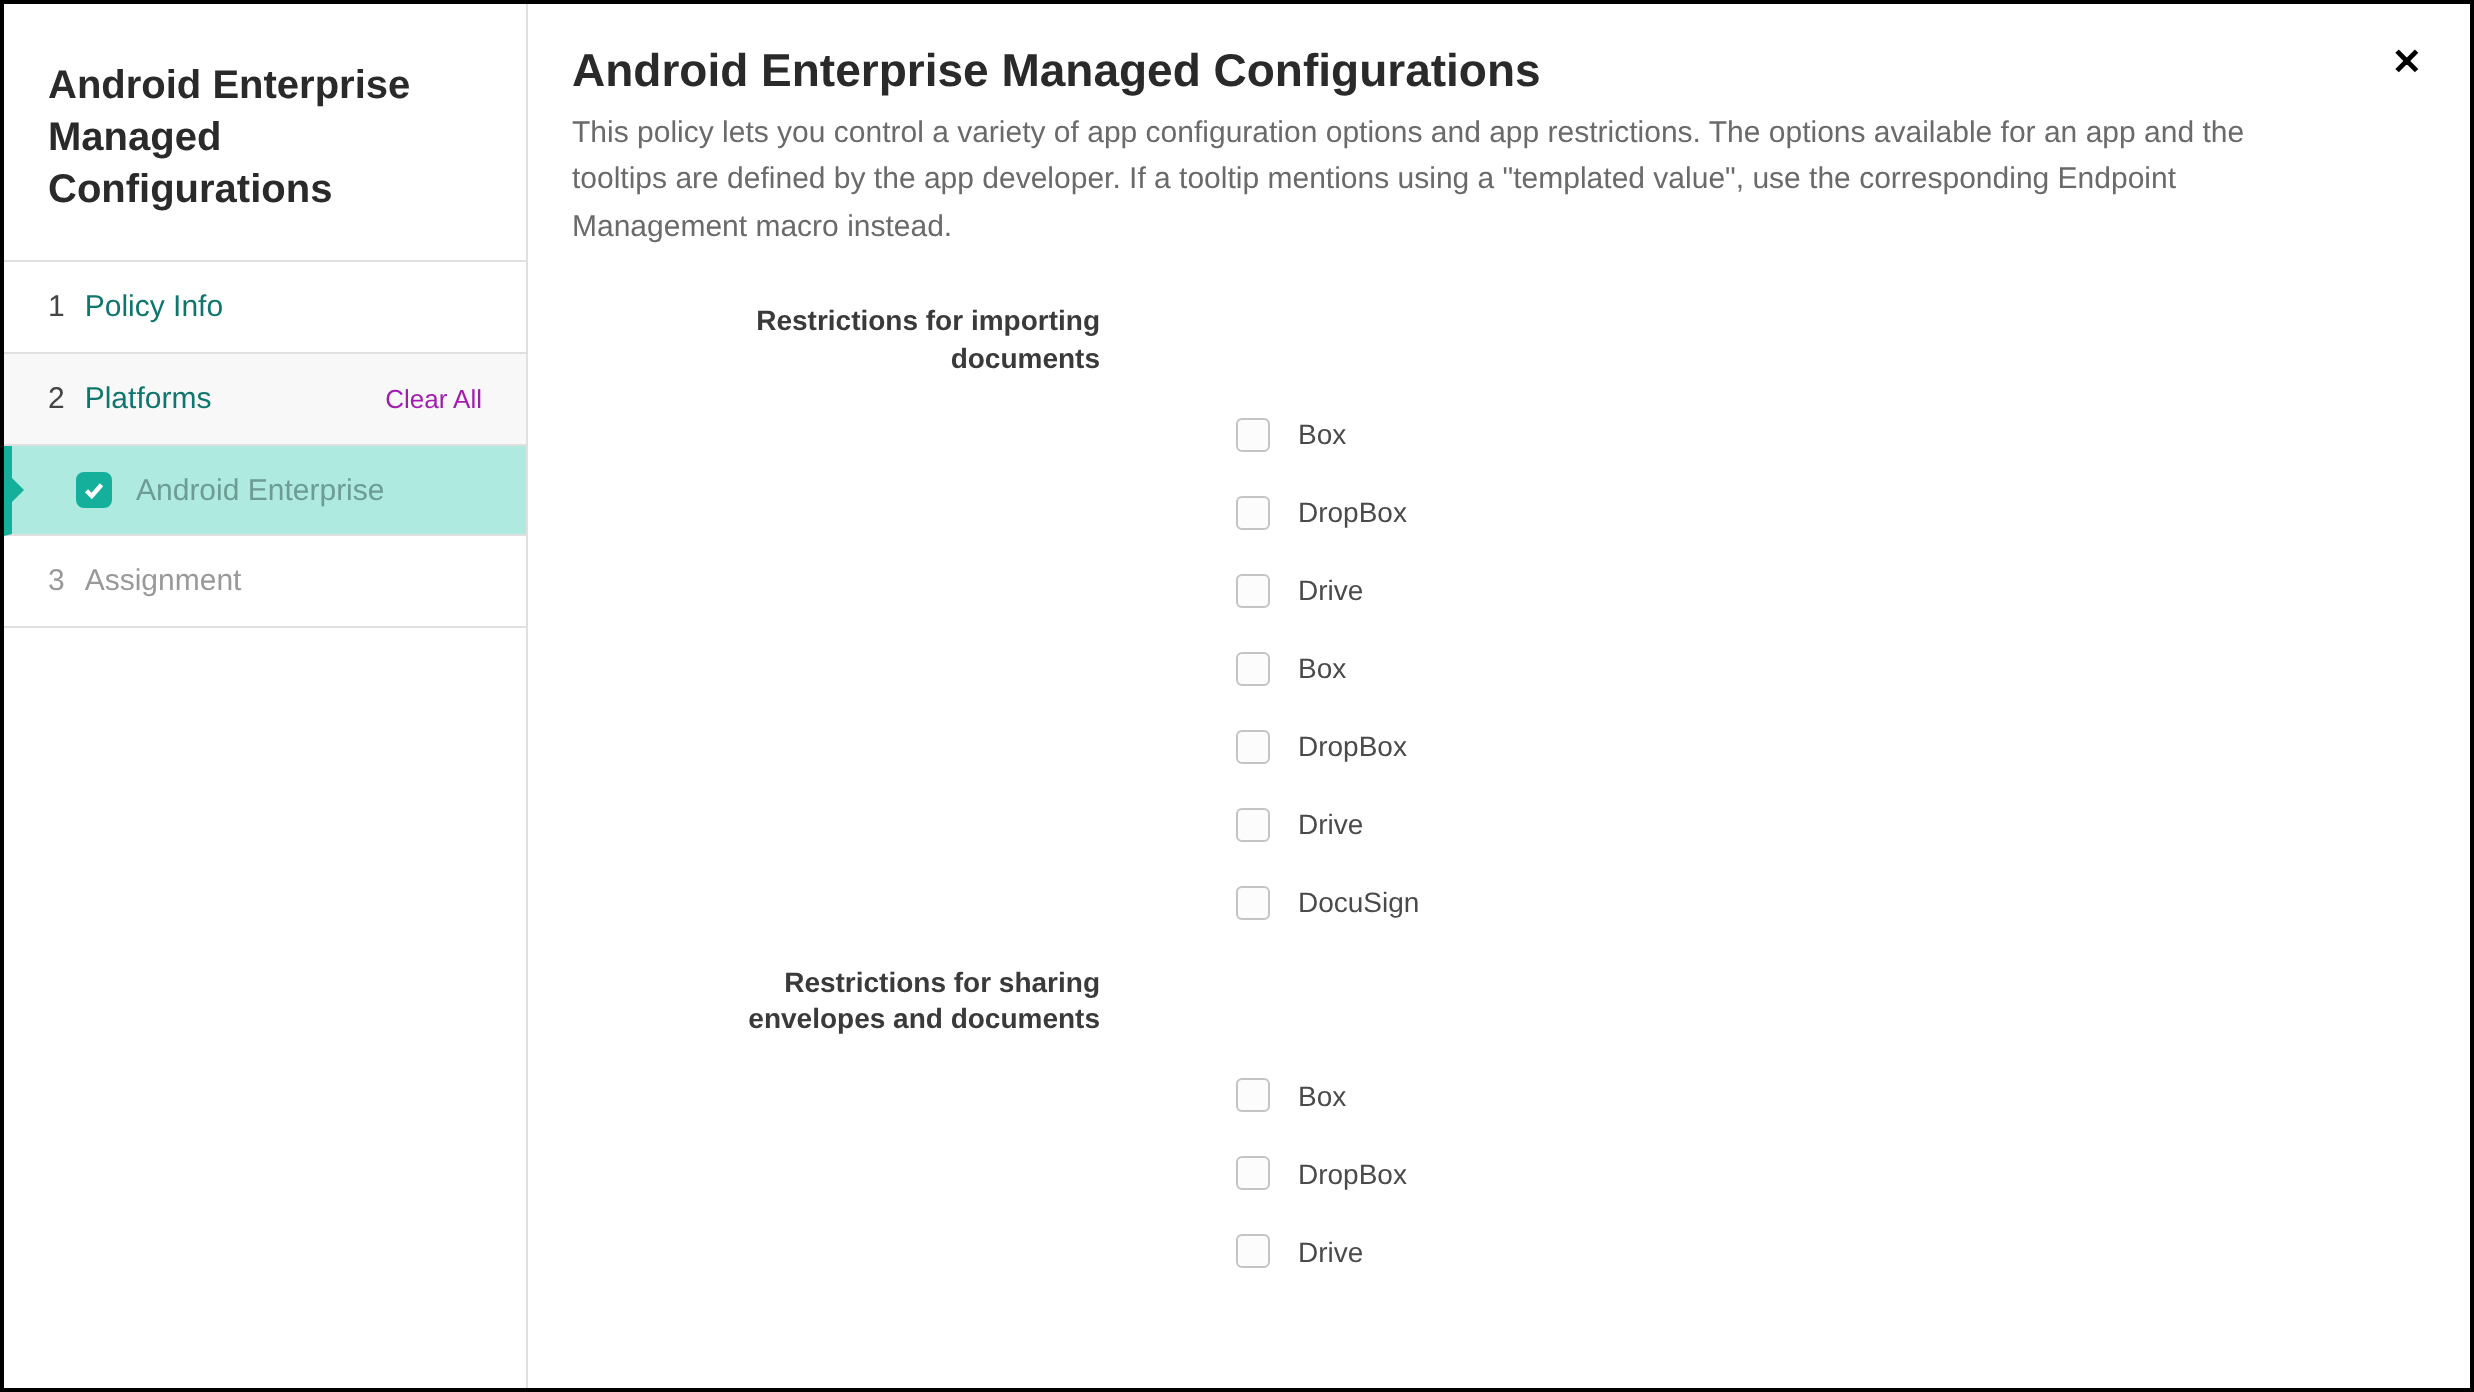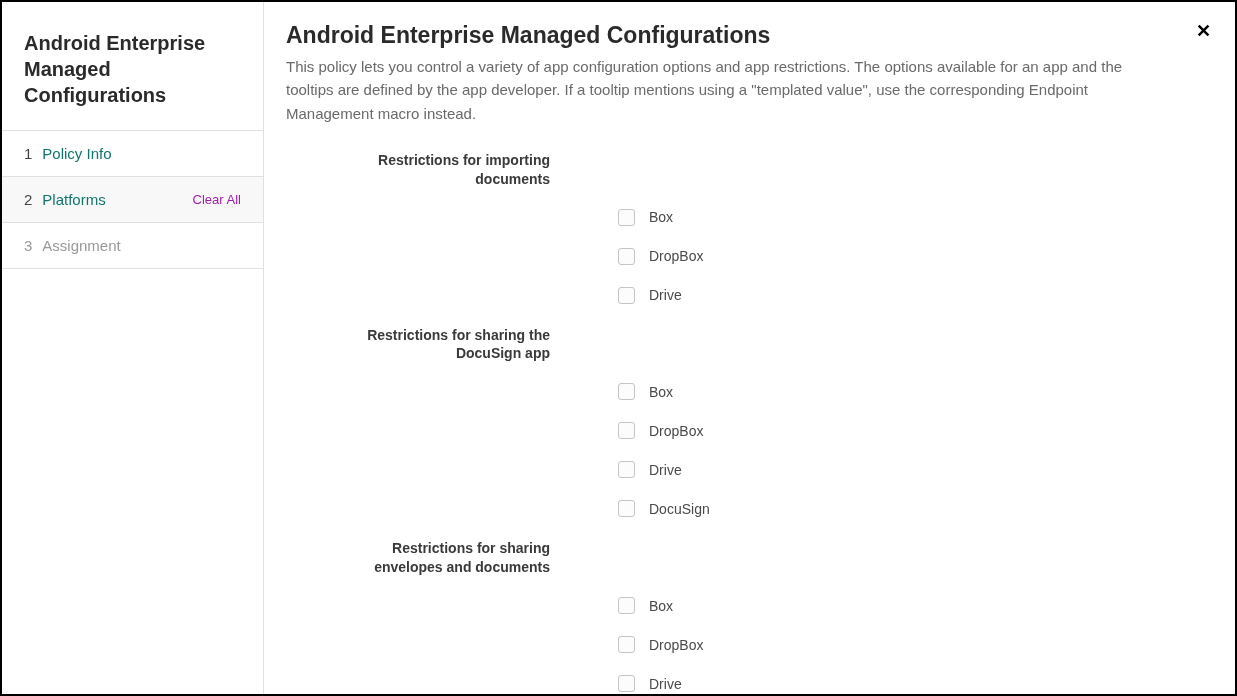--- a/index.html
+++ b/index.html
@@ -197,20 +197,28 @@
       <span class="step-num">1</span>
       <span class="step-label">Policy Info</span>
     </div>
 
     <div class="step-row platforms">
       <span class="step-num">2</span>
       <span class="step-label">Platforms</span>
       <span class="clear-all">Clear All</span>
     </div>
 
+    <div class="sub-row active">
+      <span class="sub-check">
+        <svg viewBox="0 0 16 16">
+            <path d="M3 8.5 L6.5 12 L13 4.5"></path>
+          </svg>
+      </span>
+      <span class="sub-label">Android Enterprise</span>
+    </div>
 
     <div class="step-row muted">
       <span class="step-num">3</span>
       <span class="step-label">Assignment</span>
     </div>
   </div>
 
   <div class="main">
     <button class="close-btn">
       <span>✕</span>
@@ -232,25 +240,20 @@
           <div class="option-row">
             <div class="checkbox"></div>
             <span class="option-label">DropBox</span>
           </div>
           <div class="option-row">
             <div class="checkbox"></div>
             <span class="option-label">Drive</span>
           </div>
         </div>
         <div class="section">
-          <div class="section-header">
-            <div class="section-label-col">
-              <div class="label">Restrictions for sharing the DocuSign app</div>
-            </div>
-          </div>
           <div class="option-row">
             <div class="checkbox"></div>
             <span class="option-label">Box</span>
           </div>
           <div class="option-row">
             <div class="checkbox"></div>
             <span class="option-label">DropBox</span>
           </div>
           <div class="option-row">
             <div class="checkbox"></div>

